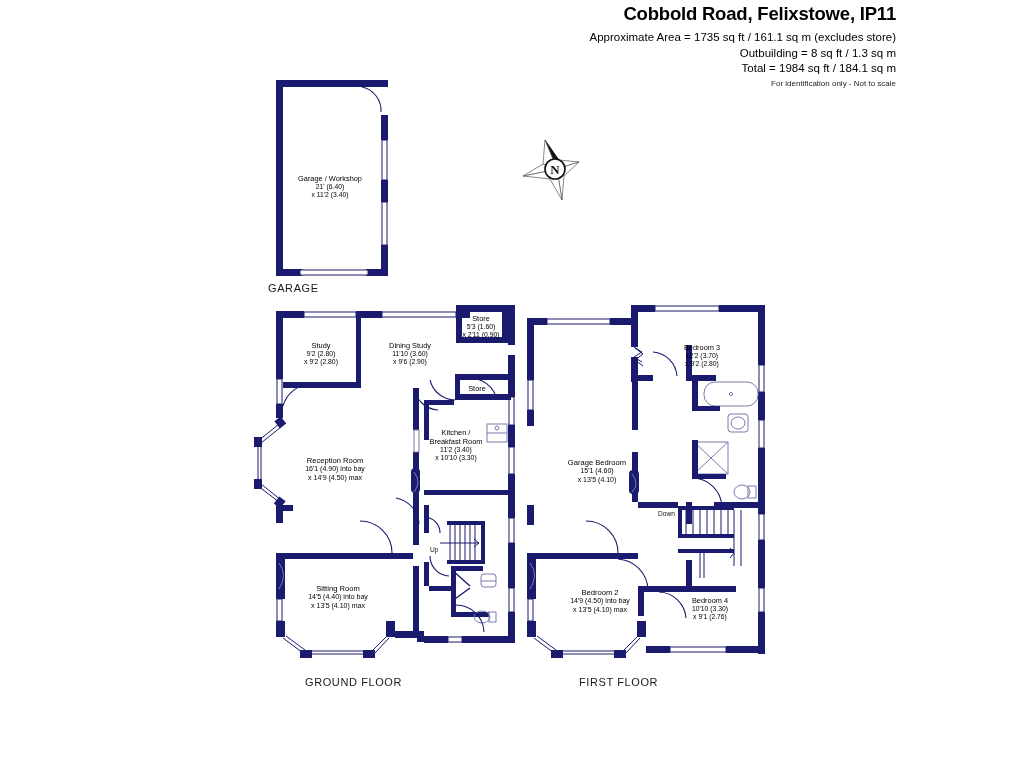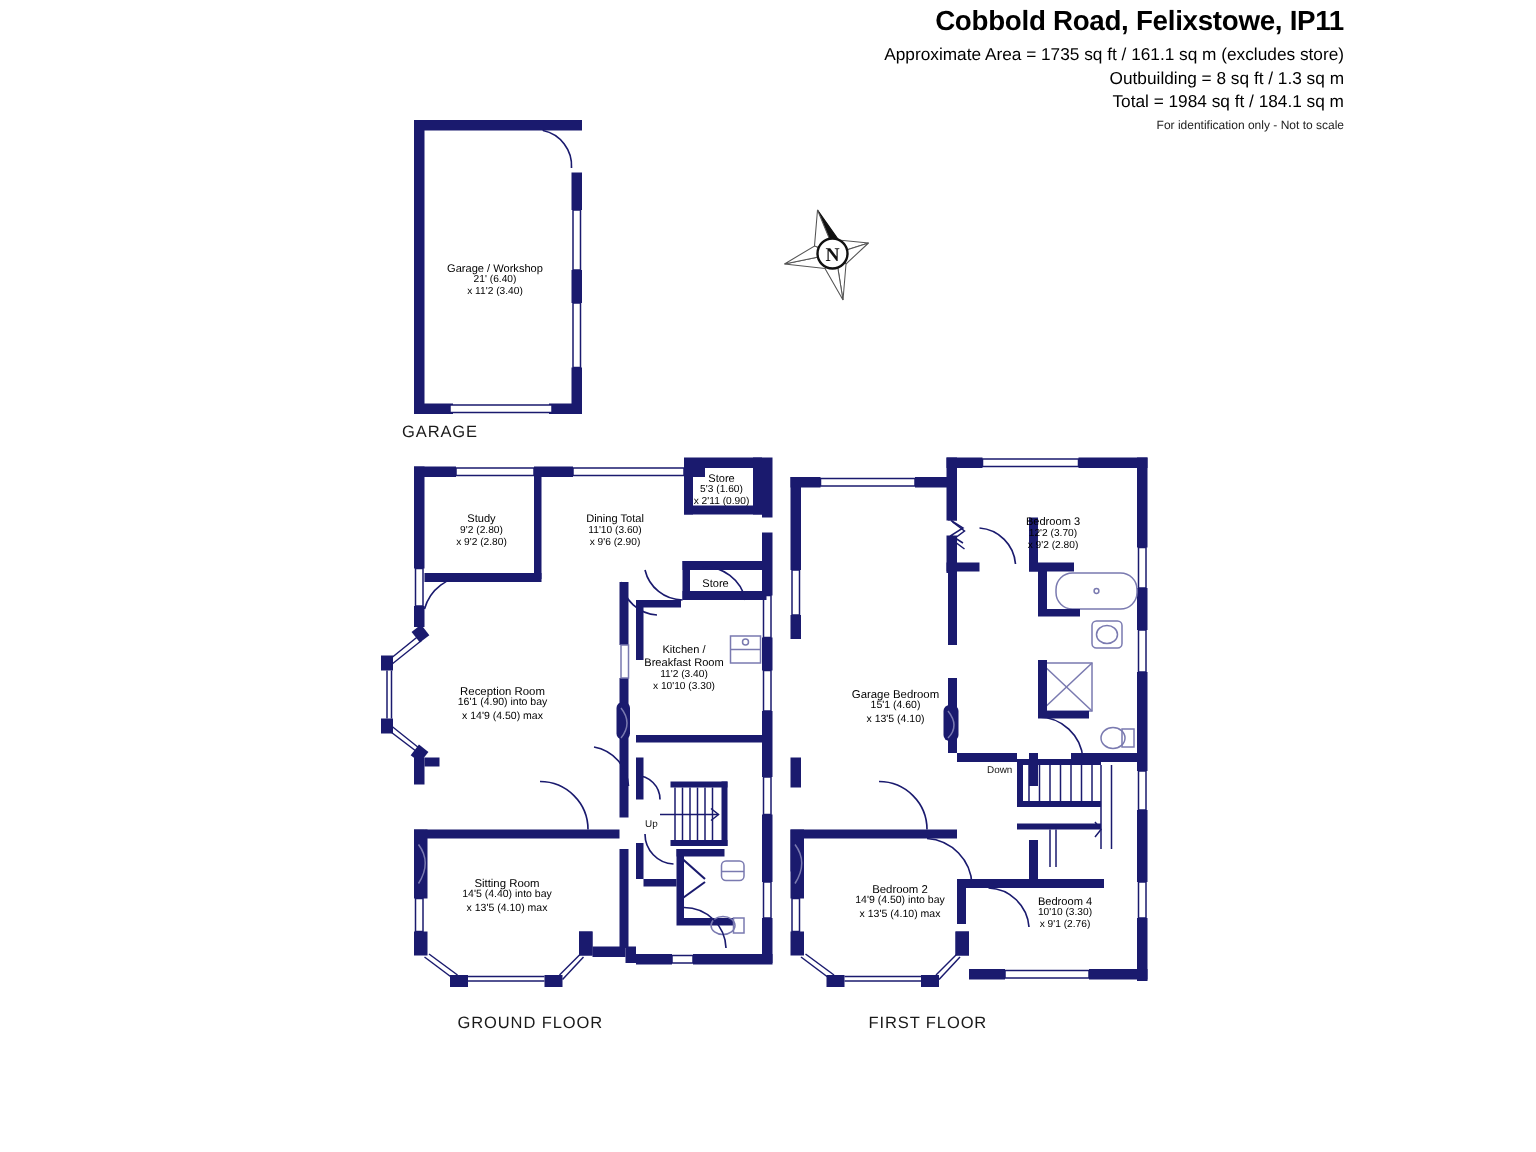--- a/index.html
+++ b/index.html
@@ -436,21 +436,21 @@
   <span class="rdim">x 11'2 (3.40)</span>
 </div>
 
 <div class="room small" style="left:321px; top:341px;">
   <span class="rname">Study</span>
   <span class="rdim">9'2 (2.80)</span>
   <span class="rdim">x 9'2 (2.80)</span>
 </div>
 
 <div class="room small" style="left:410px; top:341px;">
-  <span class="rname">Dining Total</span>
+  <span class="rname">Dining Study</span>
   <span class="rdim">11'10 (3.60)</span>
   <span class="rdim">x 9'6 (2.90)</span>
 </div>
 
 <div class="room small" style="left:481px; top:314px;">
   <span class="rname">Store</span>
   <span class="rdim">5'3 (1.60)</span>
   <span class="rdim">x 2'11 (0.90)</span>
 </div>
 

